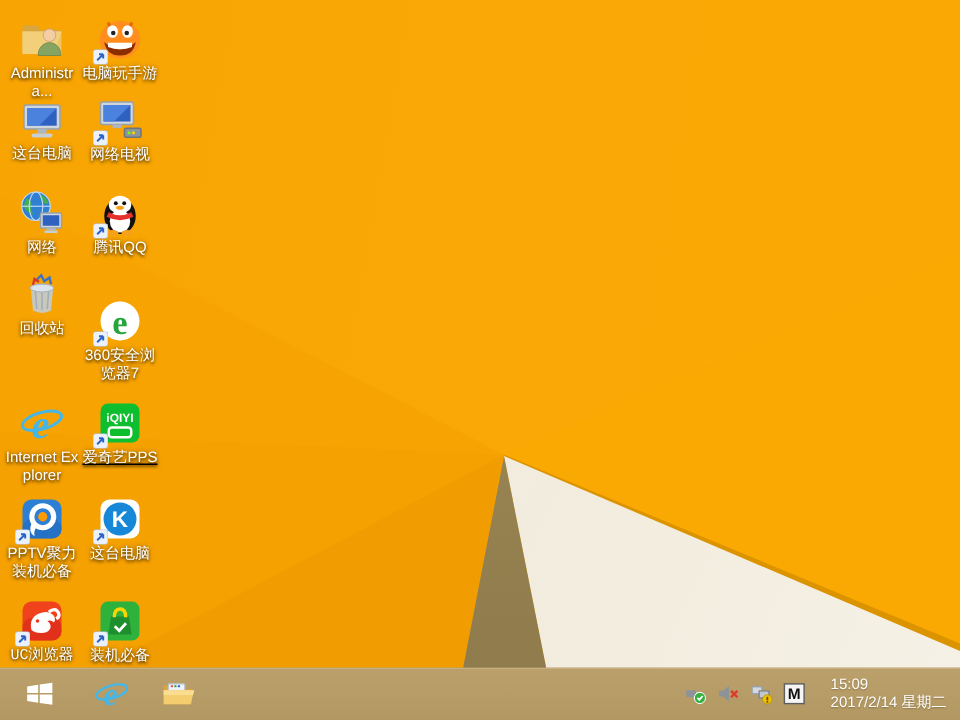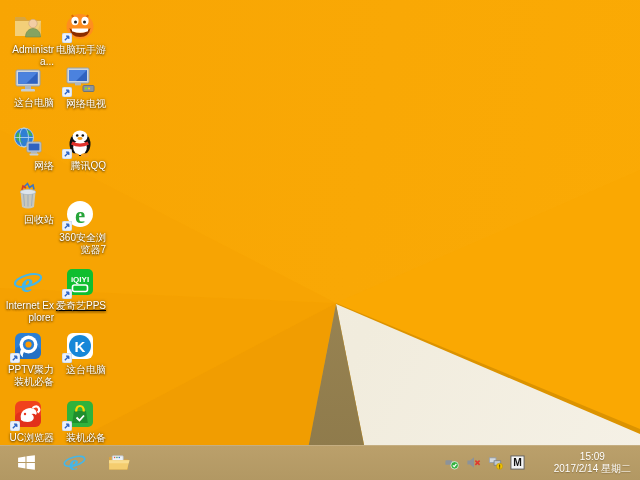--- a/index.html
+++ b/index.html
@@ -12,40 +12,40 @@
   .wp-f1{background:#f7a403;clip-path:polygon(336px 303px,0 130px,0 288px);}
   .wp-f2{background:#f5a101;clip-path:polygon(336px 303px,0 288px,0 480px);}
   .wp-f3{background:#f19d01;clip-path:polygon(336px 303px,0 480px,302px 480px);}
   .wp-f4{background:#faa802;clip-path:polygon(336px 303px,640px 170px,640px 430px);}
   .wp-crease{background:#dc9300;clip-path:polygon(336px 303px,640px 429px,640px 438px,338px 308px);}
   .wp-white{background:linear-gradient(115deg,#f4f0e5 0%,#f1ecdd 60%,#f5f1e6 100%);
     clip-path:polygon(336px 304px,640px 434px,640px 480px,371px 480px);}
   .wp-olive{background:linear-gradient(180deg,#aa945f 0%,#8d794a 100%);
     clip-path:polygon(336px 304px,371px 480px,302px 480px);}
   
-  .desktop-icon{position:absolute;width:52px;text-align:right;cursor:default;}
+  .desktop-icon{position:absolute;width:52px;text-align:center;cursor:default;}
   .glyph{width:32px;height:32px;margin:0 auto;position:relative;}
   .glyph>svg{width:32px;height:32px;display:block;}
   .shortcut-badge{position:absolute;left:-2px;bottom:-1px;width:10px;height:10px;}
   .shortcut-badge svg{width:10px;height:10px;display:block;}
   .icon-label{margin-top:2px;font-size:10px;line-height:11.5px;color:#fff;
     text-shadow:0 1px 2px rgba(40,25,0,.75),0 0 3px rgba(40,25,0,.5);word-break:break-all;}
   
   .taskbar{position:absolute;left:0;bottom:0;width:640px;height:35px;
     background:linear-gradient(180deg,#bba06b 0%,#b29863 100%);
     display:flex;align-items:center;box-shadow:inset 0 1px 0 rgba(255,255,255,.15);}
   .tb-btn{height:35px;display:flex;align-items:center;justify-content:center;cursor:pointer;}
   .tb-start{width:52px;}
   .tb-start svg{width:21px;height:21px;}
   .tb-app{width:44px;}
   .tb-app svg{width:25px;height:25px;}
   .tray{margin-left:auto;display:flex;align-items:center;gap:7px;padding-right:9px;height:35px;}
   .tray-icon{width:15px;height:15px;cursor:pointer;}
   .tray-icon svg{width:15px;height:15px;display:block;}
-  .clock{margin-left:22px;font-size:10px;line-height:12px;color:#fff;text-align:center;
+  .clock{margin-left:10px;font-size:10px;line-height:12px;color:#fff;text-align:left;
     text-shadow:0 1px 1px rgba(60,40,0,.35);cursor:pointer;}
 </style>
 </head>
 <body>
 
 <div class="screen">
   <div class="wp">
     <div class="wp-base"></div>
     <div class="wp-f1"></div>
     <div class="wp-f2"></div>
@@ -241,21 +241,21 @@
           </svg>
           <span class="shortcut-badge">
             <svg viewBox="0 0 10 10">
               <rect width="10" height="10" rx="2" fill="#eaf1fb" stroke="#9db4d8" stroke-width=".5"></rect>
               <path d="M2.8 7.2L6.8 3.2M6.8 3.2H4M6.8 3.2V6" stroke="#2b62c4" stroke-width="1.3" fill="none"></path>
             </svg>
           </span>
         </div>
         <div class="icon-label">这台电脑</div>
       </div>
-      <div class="desktop-icon" style="left: 2px; top: 398px;">
+      <div class="desktop-icon" style="left: 2px; top: 398px; font-family: Liberation Mono, monospace;">
         <div class="glyph">
           <svg viewBox="0 0 32 32">
             <rect x="3" y="3" width="26" height="26" rx="6" fill="#f0421d"></rect>
             <rect x="3" y="14" width="26" height="15" rx="6" fill="#d8261b" opacity=".6"></rect>
             <path d="M9 22q-2-8 5-11 6-2.5 9.5 1 2 2.5.5 5-2-2-4.5-1 3 2 2 5-1.5 3-6 3t-6.5-2z" fill="#fff"></path>
             <path d="M20.5 10q4.5-3.5 6.5.5 1 2.5-1.5 4" stroke="#fff" stroke-width="2.2" fill="none"></path>
             <circle cx="13" cy="16" r="1.2" fill="#e8391f"></circle>
           </svg>
           <span class="shortcut-badge">
             <svg viewBox="0 0 10 10">

